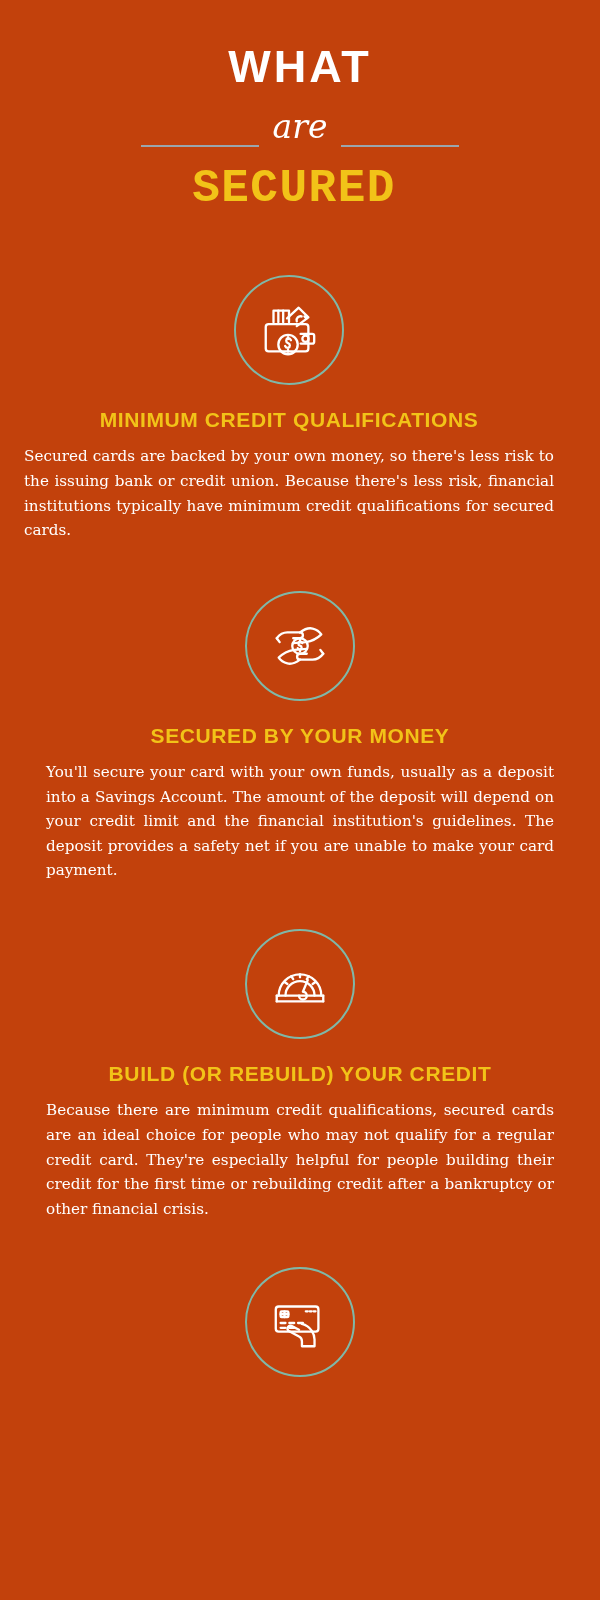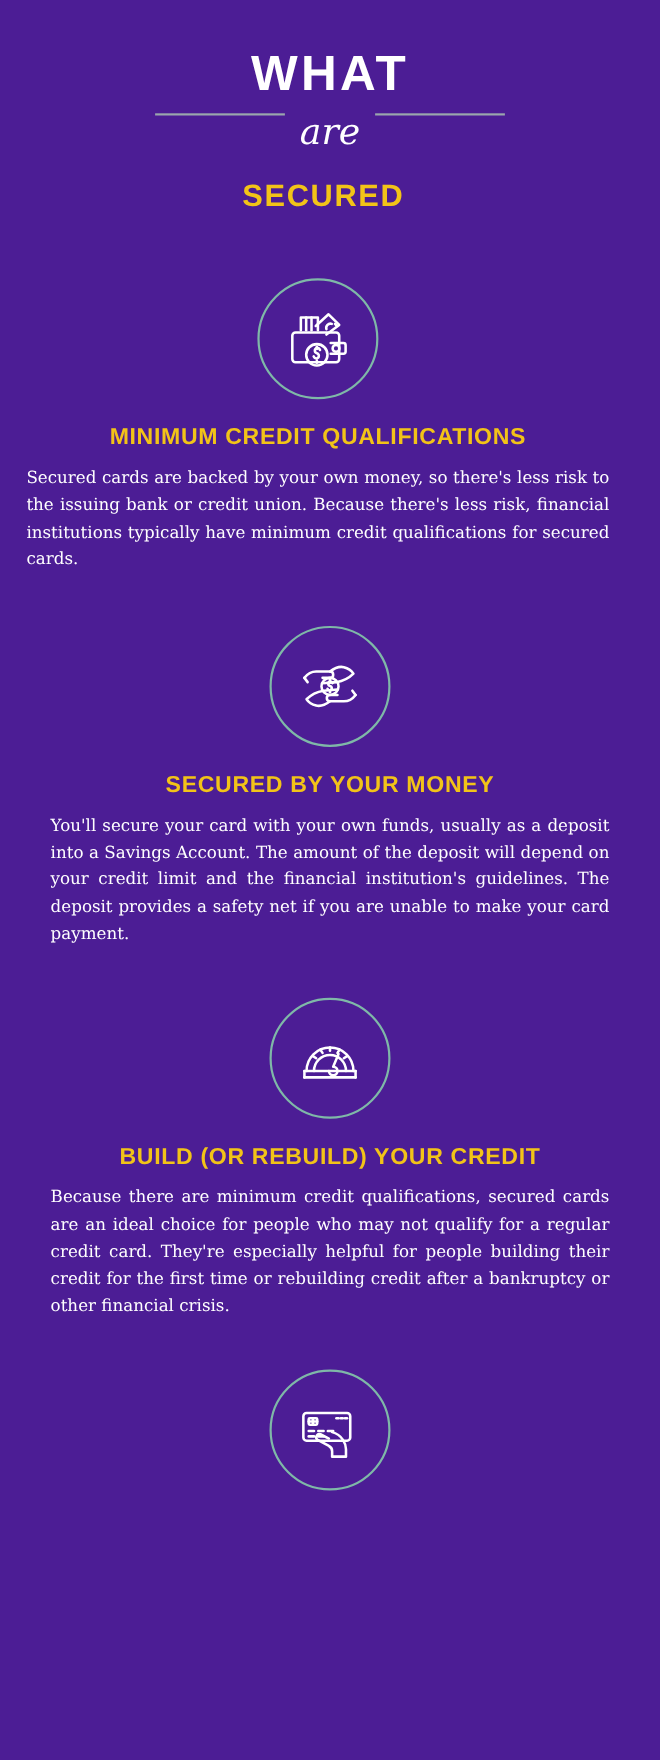--- a/index.html
+++ b/index.html
@@ -11,42 +11,42 @@
     width: 600px;
     height: 1600px;
     background: #42748d;
     font-family: "Liberation Sans", sans-serif;
     overflow: hidden;
   }
   .poster {
     position: relative;
     width: 600px;
     height: 1600px;
-    background: #4c1d95;
+    background: #c2410c;
     box-sizing: border-box;
   }
 
   
   .header {
     padding-top: 44px;
     text-align: center;
   }
   .title-what {
     font-family: "Liberation Sans", sans-serif;
     font-size: 45px;
     font-weight: bold;
     letter-spacing: 3px;
     color: #ffffff;
     line-height: 1;
     margin: 0;
     text-transform: uppercase;
   }
   .are-row {
     display: flex;
-    align-items: flex-start;
+    align-items: flex-end;
     justify-content: center;
     gap: 14px;
     margin-top: 14px;
     height: 44px;
   }
   .rule {
     width: 118px;
     height: 2px;
     background: #9aa6ad;
   }
@@ -54,22 +54,22 @@
     font-family: "DejaVu Serif", serif;
     font-style: italic;
     font-size: 33px;
     color: #ffffff;
     line-height: 1;
     padding-bottom: 4px;
   }
   .title-main {
     margin: 14px 12px 0 0;
     color: #f2c318;
-    font-family: Liberation Sans, sans-serif;
-    font-size: 28px;
+    font-family: Liberation Mono, monospace;
+    font-size: 46px;
     font-weight: bold;
     letter-spacing: 1.5px;
     line-height: 1.22;
     text-transform: uppercase;
   }
 
   
   .section {
     text-align: center;
     padding: 0 34px;

